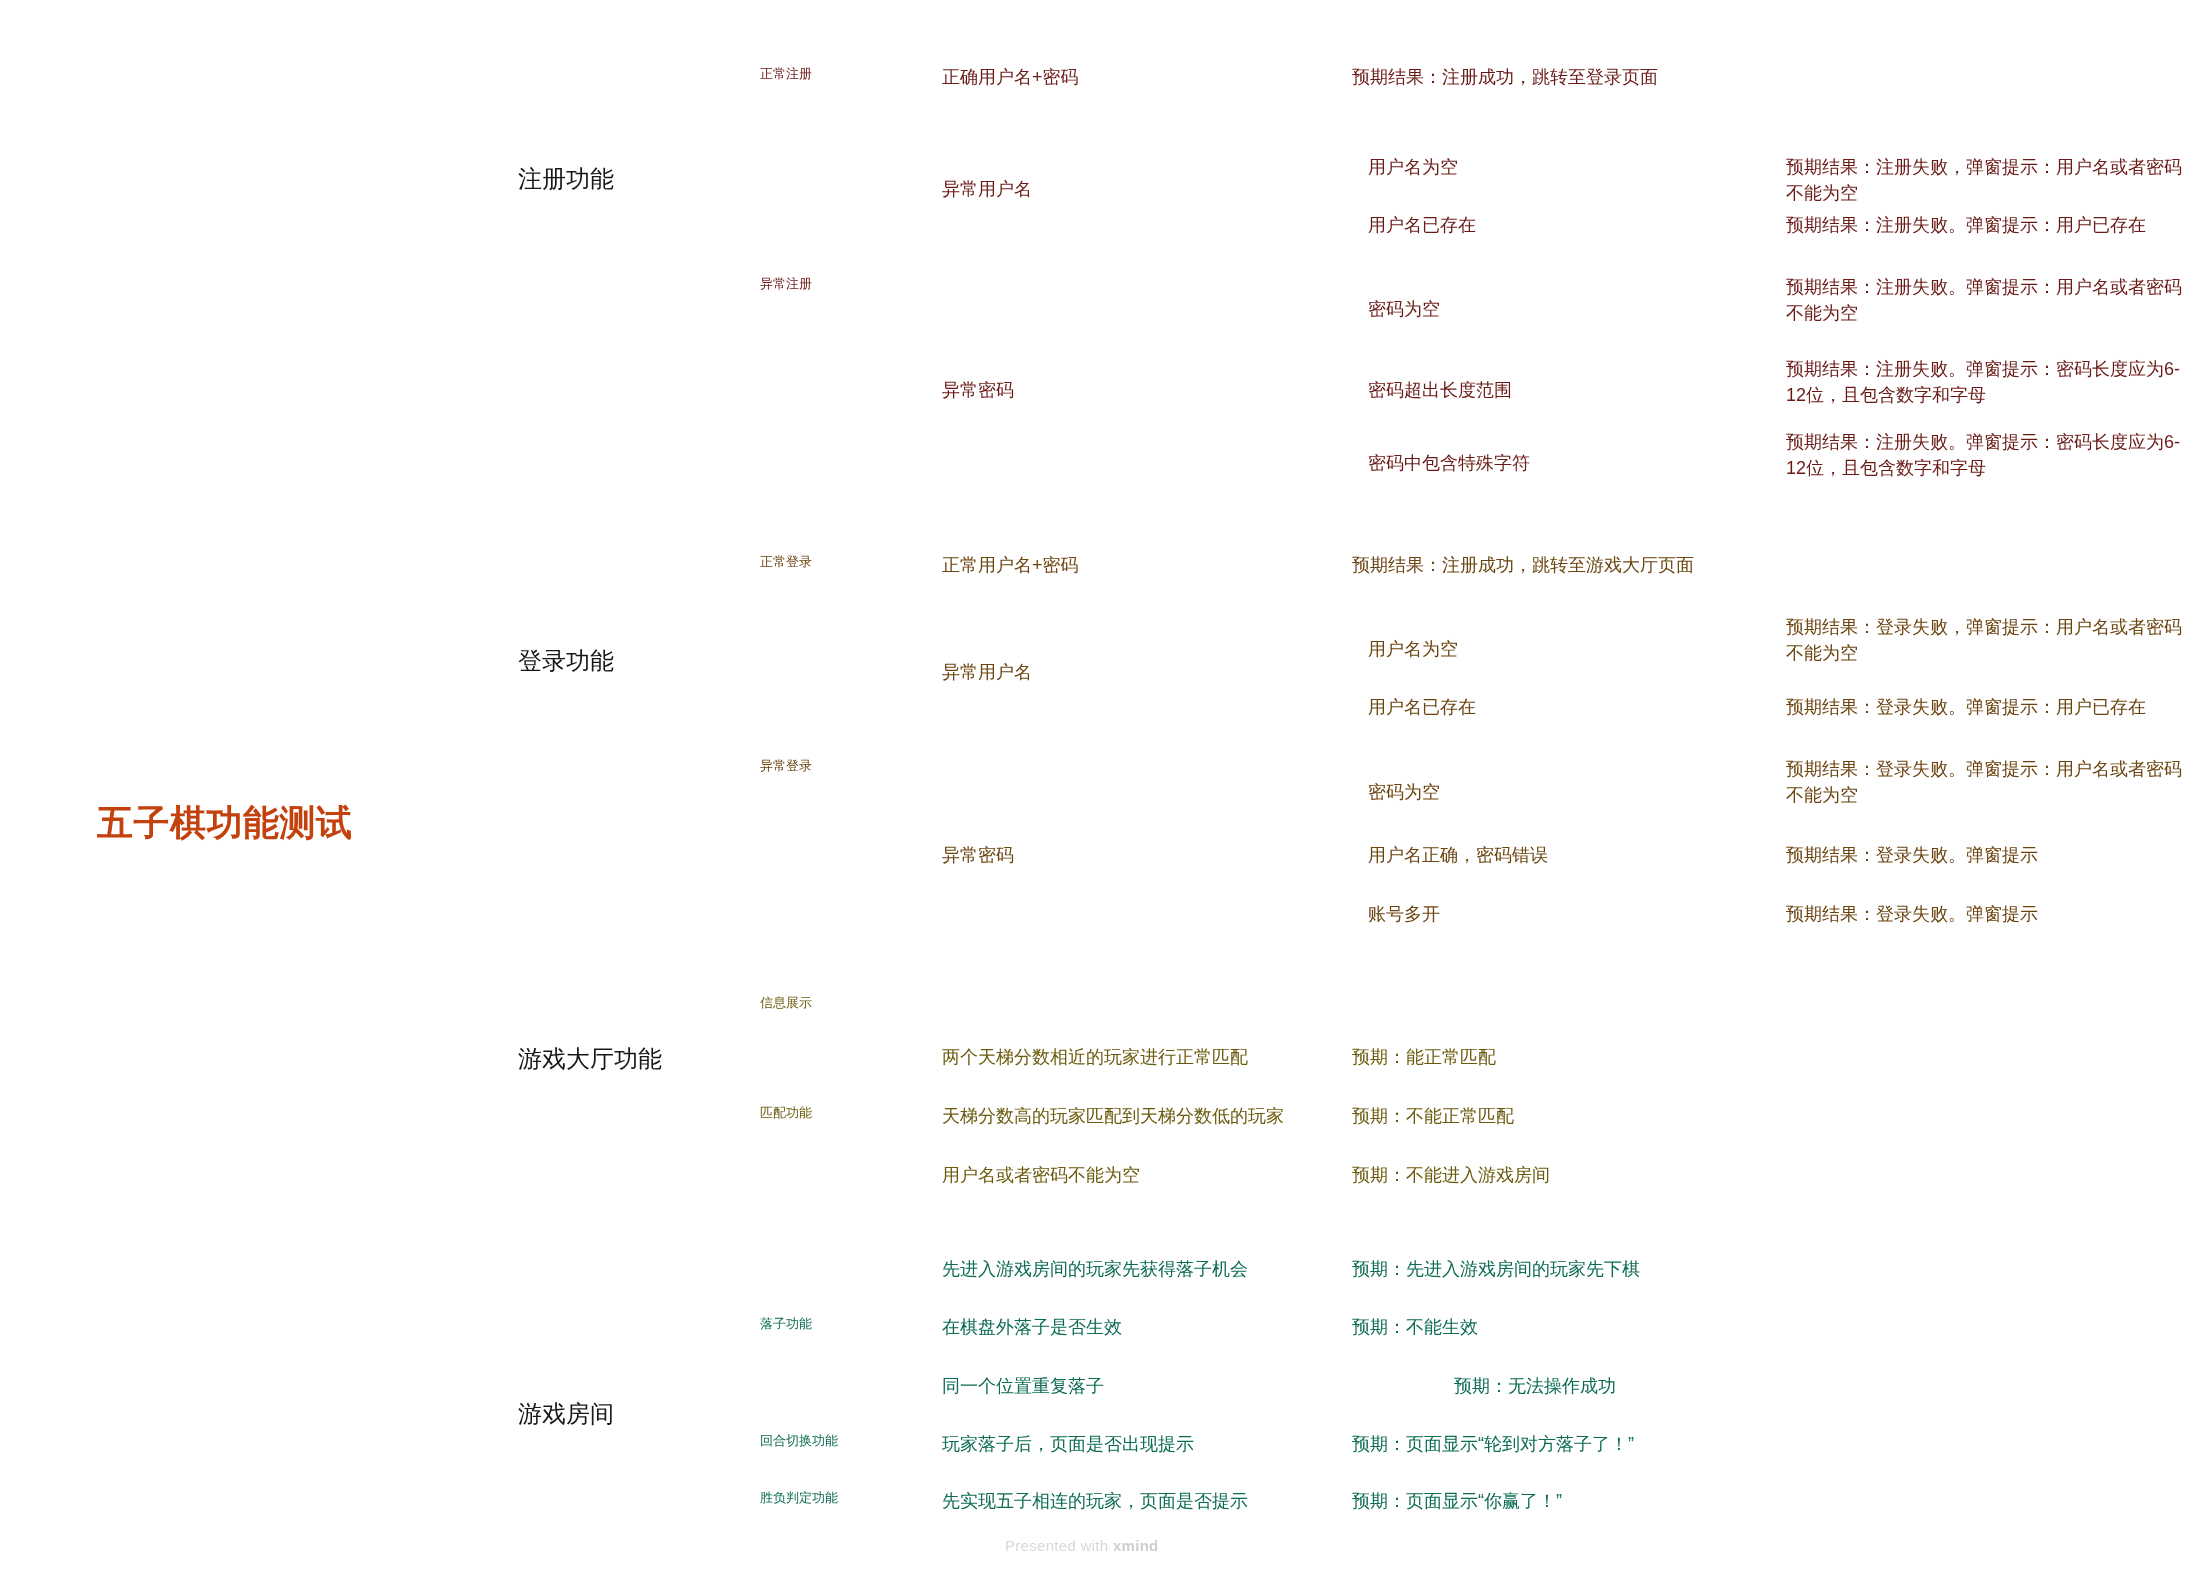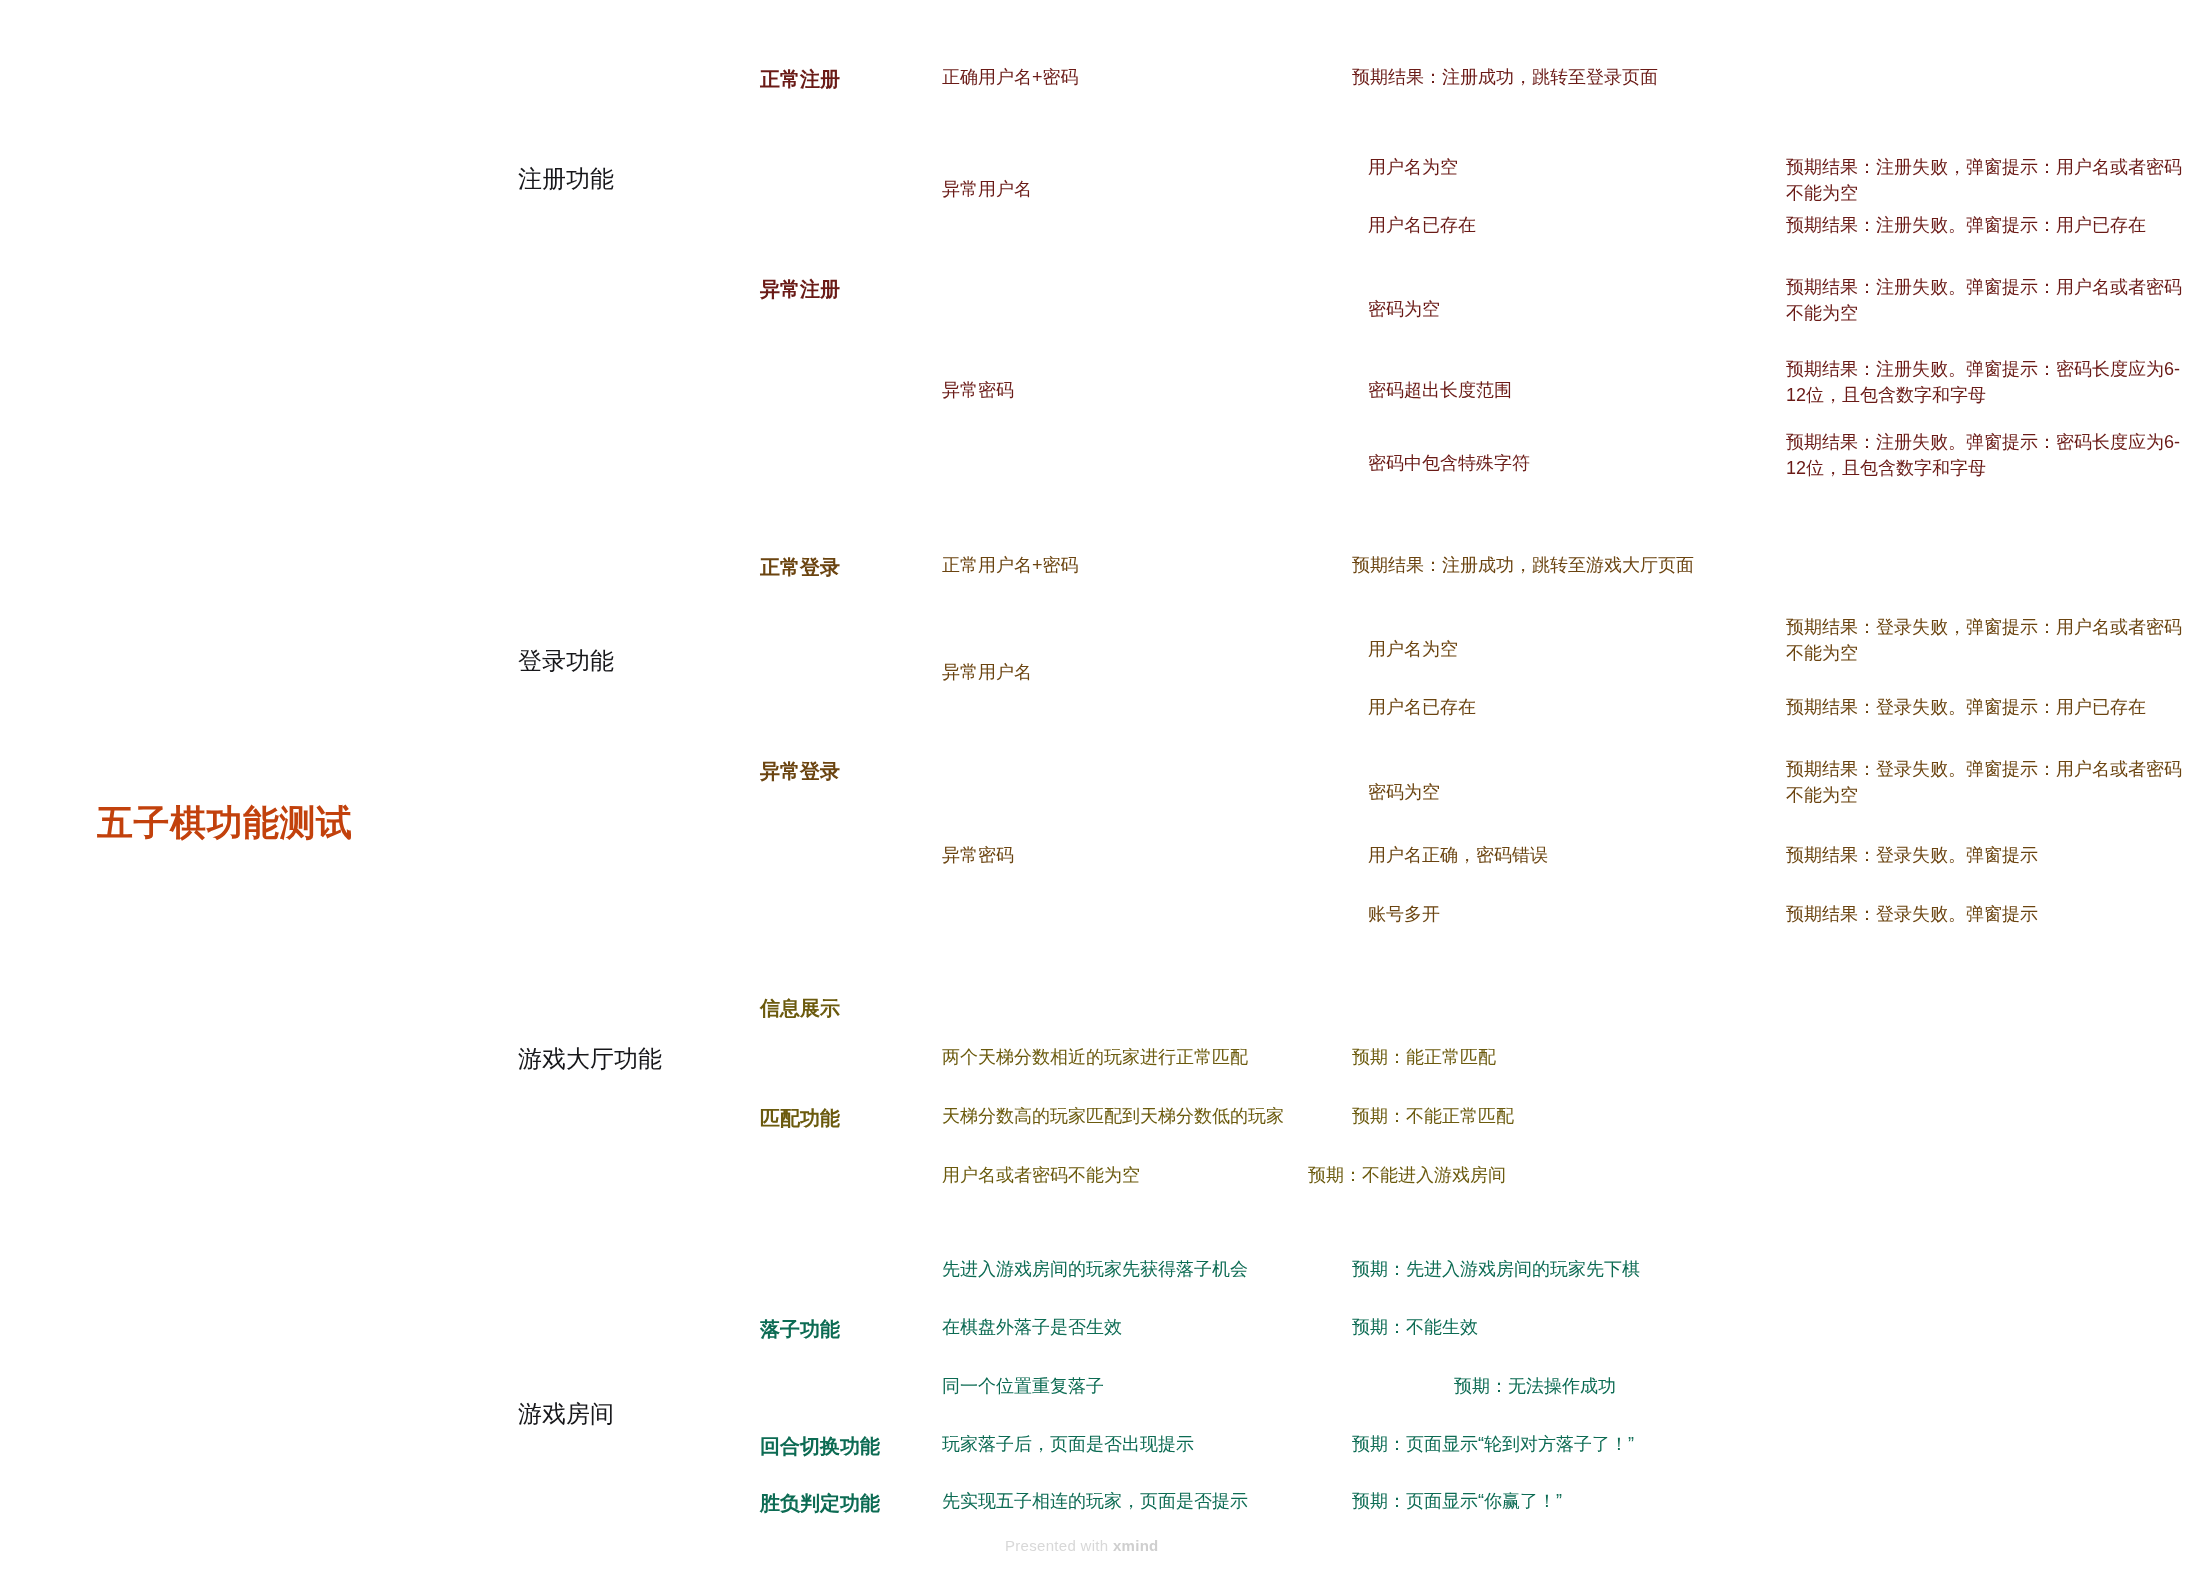--- a/index.html
+++ b/index.html
@@ -31,22 +31,21 @@
     font-size: 36px;
     font-weight: bold;
     color: #c2410c;
     letter-spacing: 0.5px;
   }
   .l1 {
     font-size: 24px;
     color: #17171a;
   }
   .l2 {
-    font-size: 20px;
-    font-weight: bold;
+    font-size: 13px;
   }
   .l3 {
     font-size: 18px;
   }
   .l4 {
     font-size: 18px;
   }
   .c-red   { color: #6a1a16; }
   .c-orange{ color: #6b4410; }
   .c-yellow{ color: #6b5a0d; }
@@ -152,21 +151,21 @@
 
   <div class="node l2 c-yellow" style="left:760px; top:1104px;">匹配功能</div>
 
   <div class="node l3 c-yellow" style="left:942px; top:1045px;">两个天梯分数相近的玩家进行正常匹配</div>
   <div class="node l4 c-yellow" style="left:1352px; top:1045px;">预期：能正常匹配</div>
 
   <div class="node l3 c-yellow" style="left:942px; top:1104px;">天梯分数高的玩家匹配到天梯分数低的玩家</div>
   <div class="node l4 c-yellow" style="left:1352px; top:1104px;">预期：不能正常匹配</div>
 
   <div class="node l3 c-yellow" style="left:942px; top:1163px;">用户名或者密码不能为空</div>
-  <div class="node l4 c-yellow" style="left:1308px; top:1163px;">预期：不能进入游戏房间</div>
+  <div class="node l4 c-yellow" style="left:1352px; top:1163px;">预期：不能进入游戏房间</div>
 
   <div class="node l1" style="left:518px; top:1397px;">游戏房间</div>
 
   <div class="node l2 c-green" style="left:760px; top:1315px;">落子功能</div>
 
   <div class="node l3 c-green" style="left:942px; top:1257px;">先进入游戏房间的玩家先获得落子机会</div>
   <div class="node l4 c-green" style="left:1352px; top:1257px;">预期：先进入游戏房间的玩家先下棋</div>
 
   <div class="node l3 c-green" style="left:942px; top:1315px;">在棋盘外落子是否生效</div>
   <div class="node l4 c-green" style="left:1352px; top:1315px;">预期：不能生效</div>

